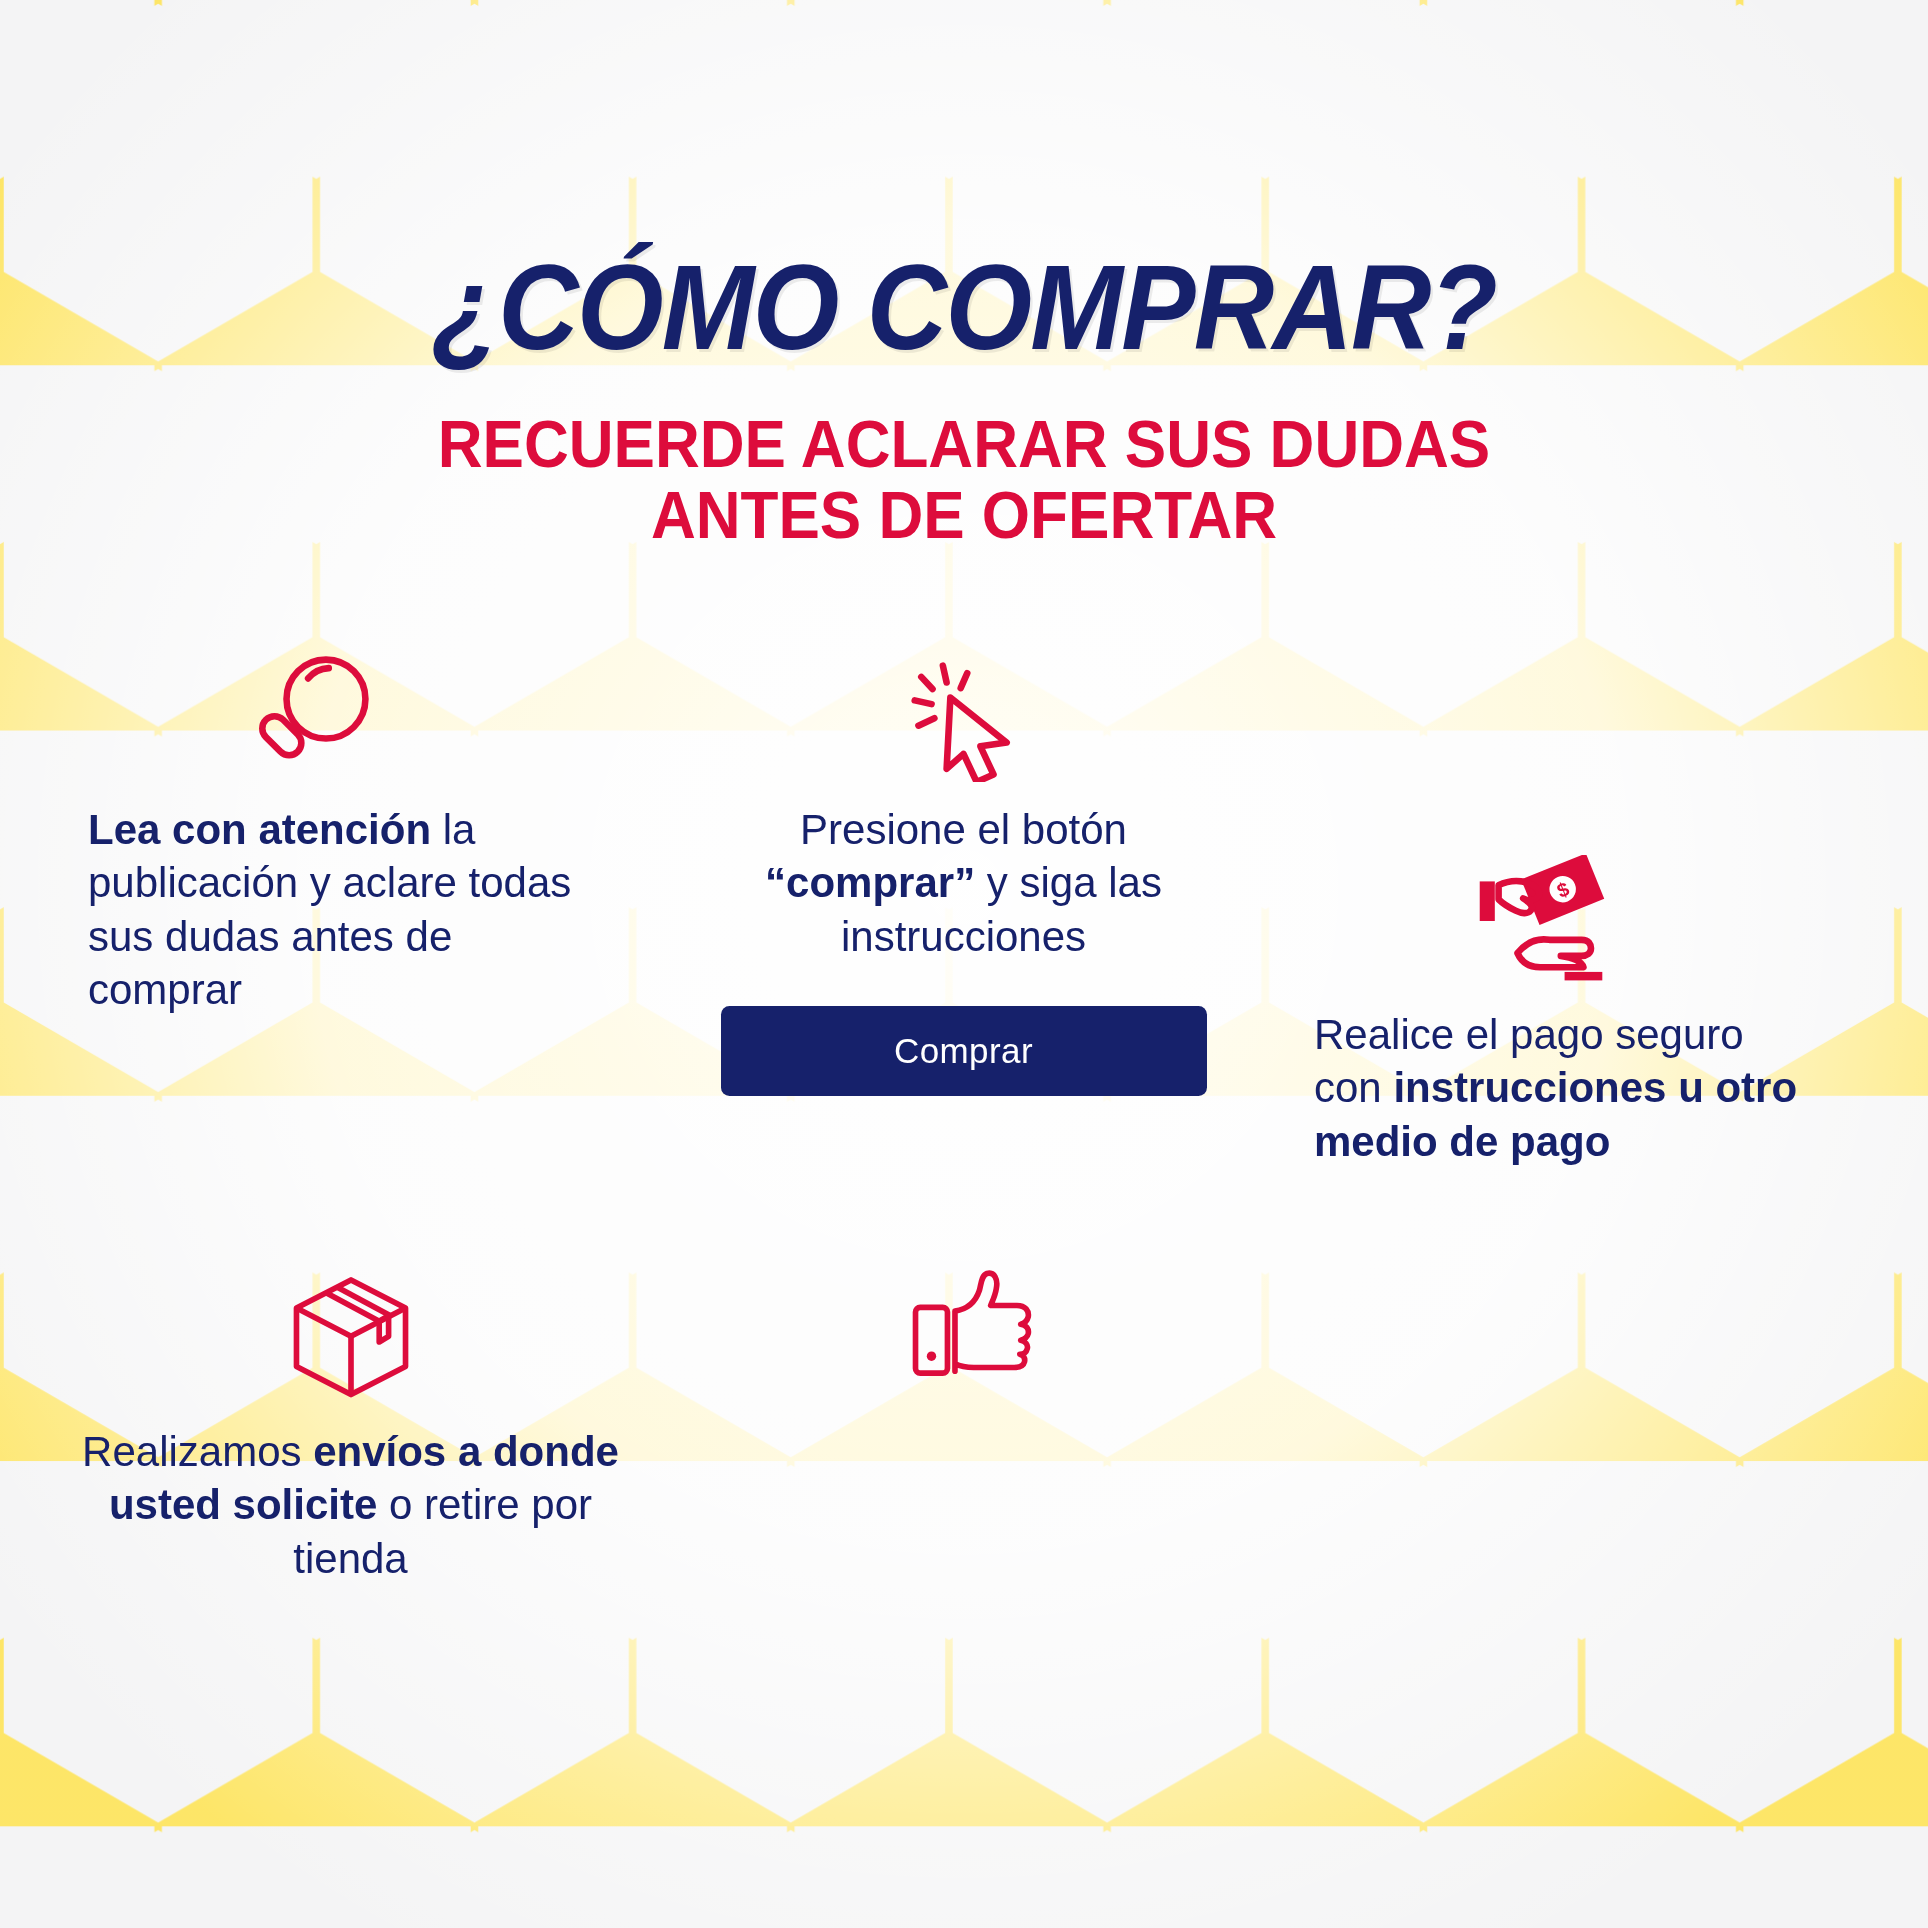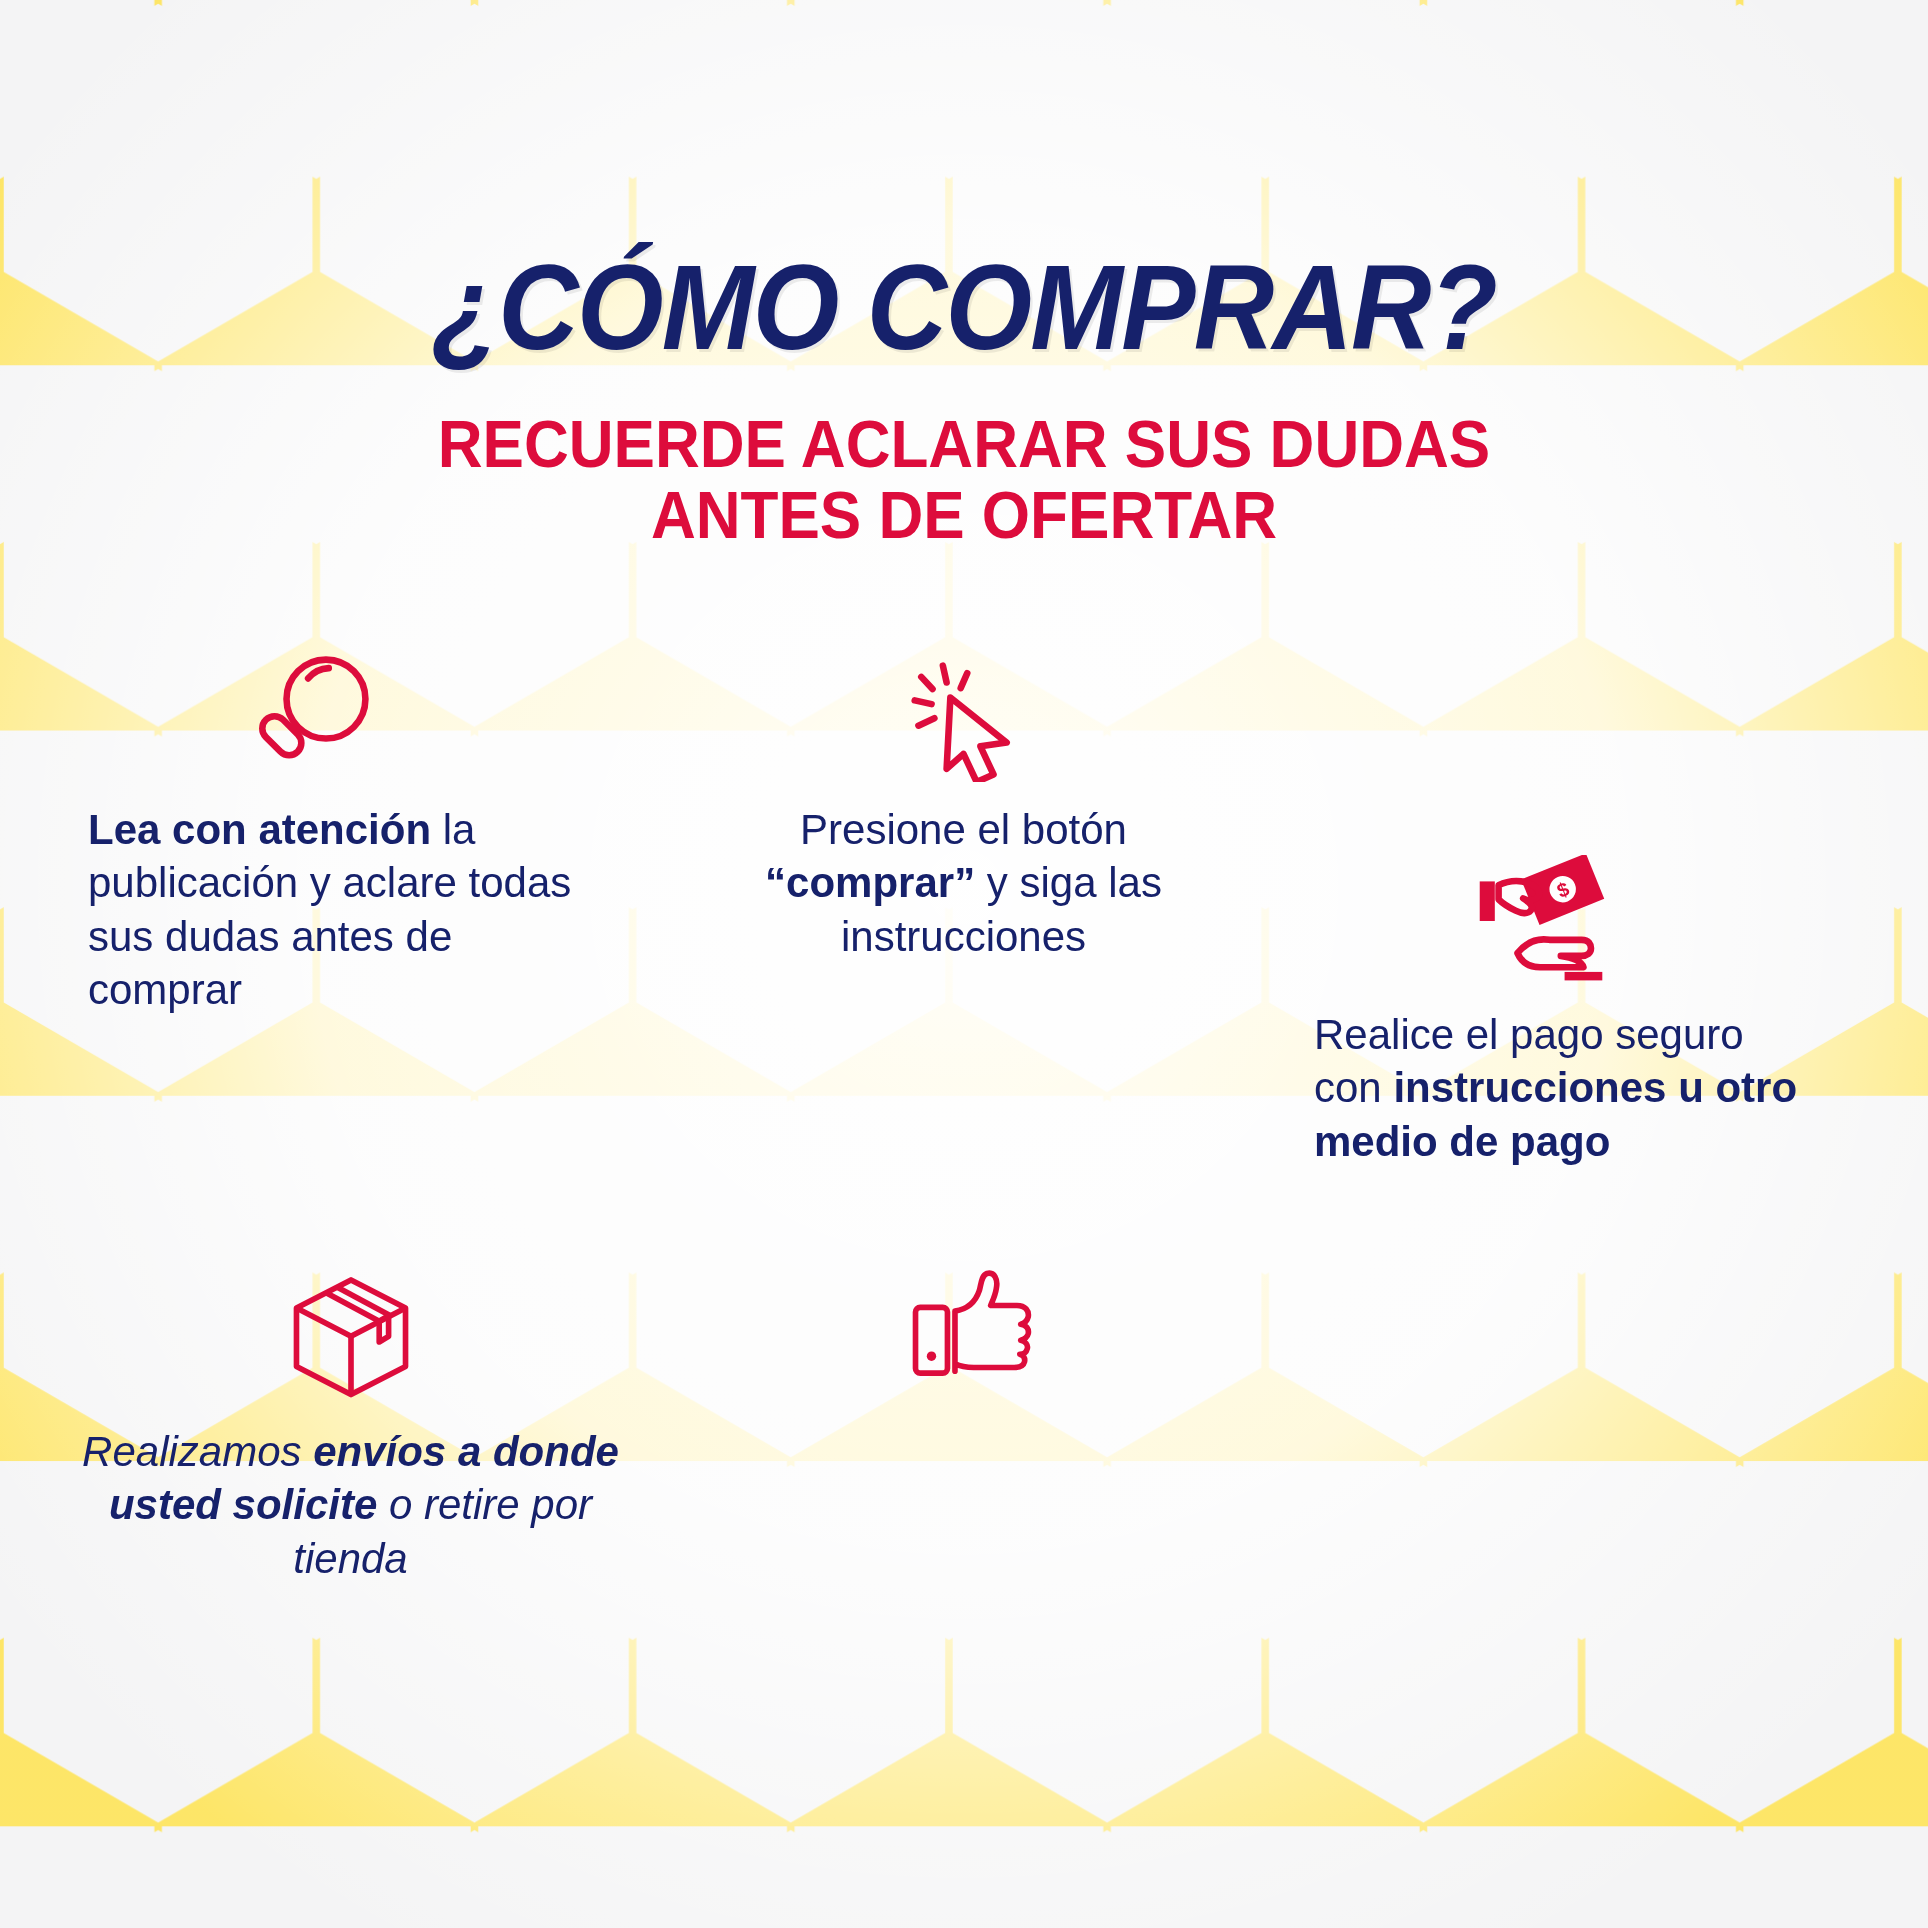--- a/index.html
+++ b/index.html
@@ -97,21 +97,21 @@
   .card-text b { font-weight: 700; }
   .t-left   { text-align: left; }
   .t-center { text-align: center; }
   .t-right  { text-align: right; }
 
   
   .card.c1 { padding-left: 32px; padding-right: 56px; }
   .card.c2 { padding-left: 38px; padding-right: 38px; }
   .card.c3 { padding-left: 56px; padding-right: 28px; }
   .card.c4 { padding-left: 32px; padding-right: 56px; padding-top: 158px; }
-  .card.c5 { padding-left: 26px; padding-right: 26px; padding-top: 33px; font-style: italic; }
+  .card.c5 { padding-left: 26px; padding-right: 26px; padding-top: 33px; }
   .card.c6 { padding-left: 38px; padding-right: 24.5px; padding-top: 22.6px; }
 
   .card.c1 .icon-wrap { justify-content: flex-start; padding-left: 160px; }
   .card.c4 .icon-wrap { justify-content: flex-start; padding-left: 160px; height: 179px; }
   .card.c3 .icon-wrap { justify-content: center; padding-left: 9.4px; }
   .card.c5 .icon-wrap { height: 179px; }
   .card.c6 .icon-wrap { height: 179px; }
 
   
   #buy-button {
@@ -190,20 +190,21 @@
             <path d="M6 43 L24 47"></path>
             <path d="M10 70 L27 62"></path>
             <path d="M62 14 L55 30"></path>
           </g>
           <path d="M44 40 L104 88 L76 92 L90 122 L72 130 L58 100 L40 116 Z" fill="none" stroke="#dd0c3c" stroke-width="7" stroke-linejoin="round"></path>
         </svg>
       </div>
       <div class="card-text t-center">
         <span>Presione el botón </span><b>“comprar”</b><span> y siga las instrucciones</span>
       </div>
+      <button id="buy-button">Comprar</button>
     </div>
 
 
     <div class="card c4">
       <div class="icon-wrap align-left">
         <svg class="ico" width="151" height="132" viewBox="0 0 160 140">
 
           <g transform="rotate(-22 92 50)">
             <rect x="62" y="12" width="74" height="52" fill="#dd0c3c"></rect>
             <circle cx="99" cy="38" r="14" fill="#ffffff"></circle>

